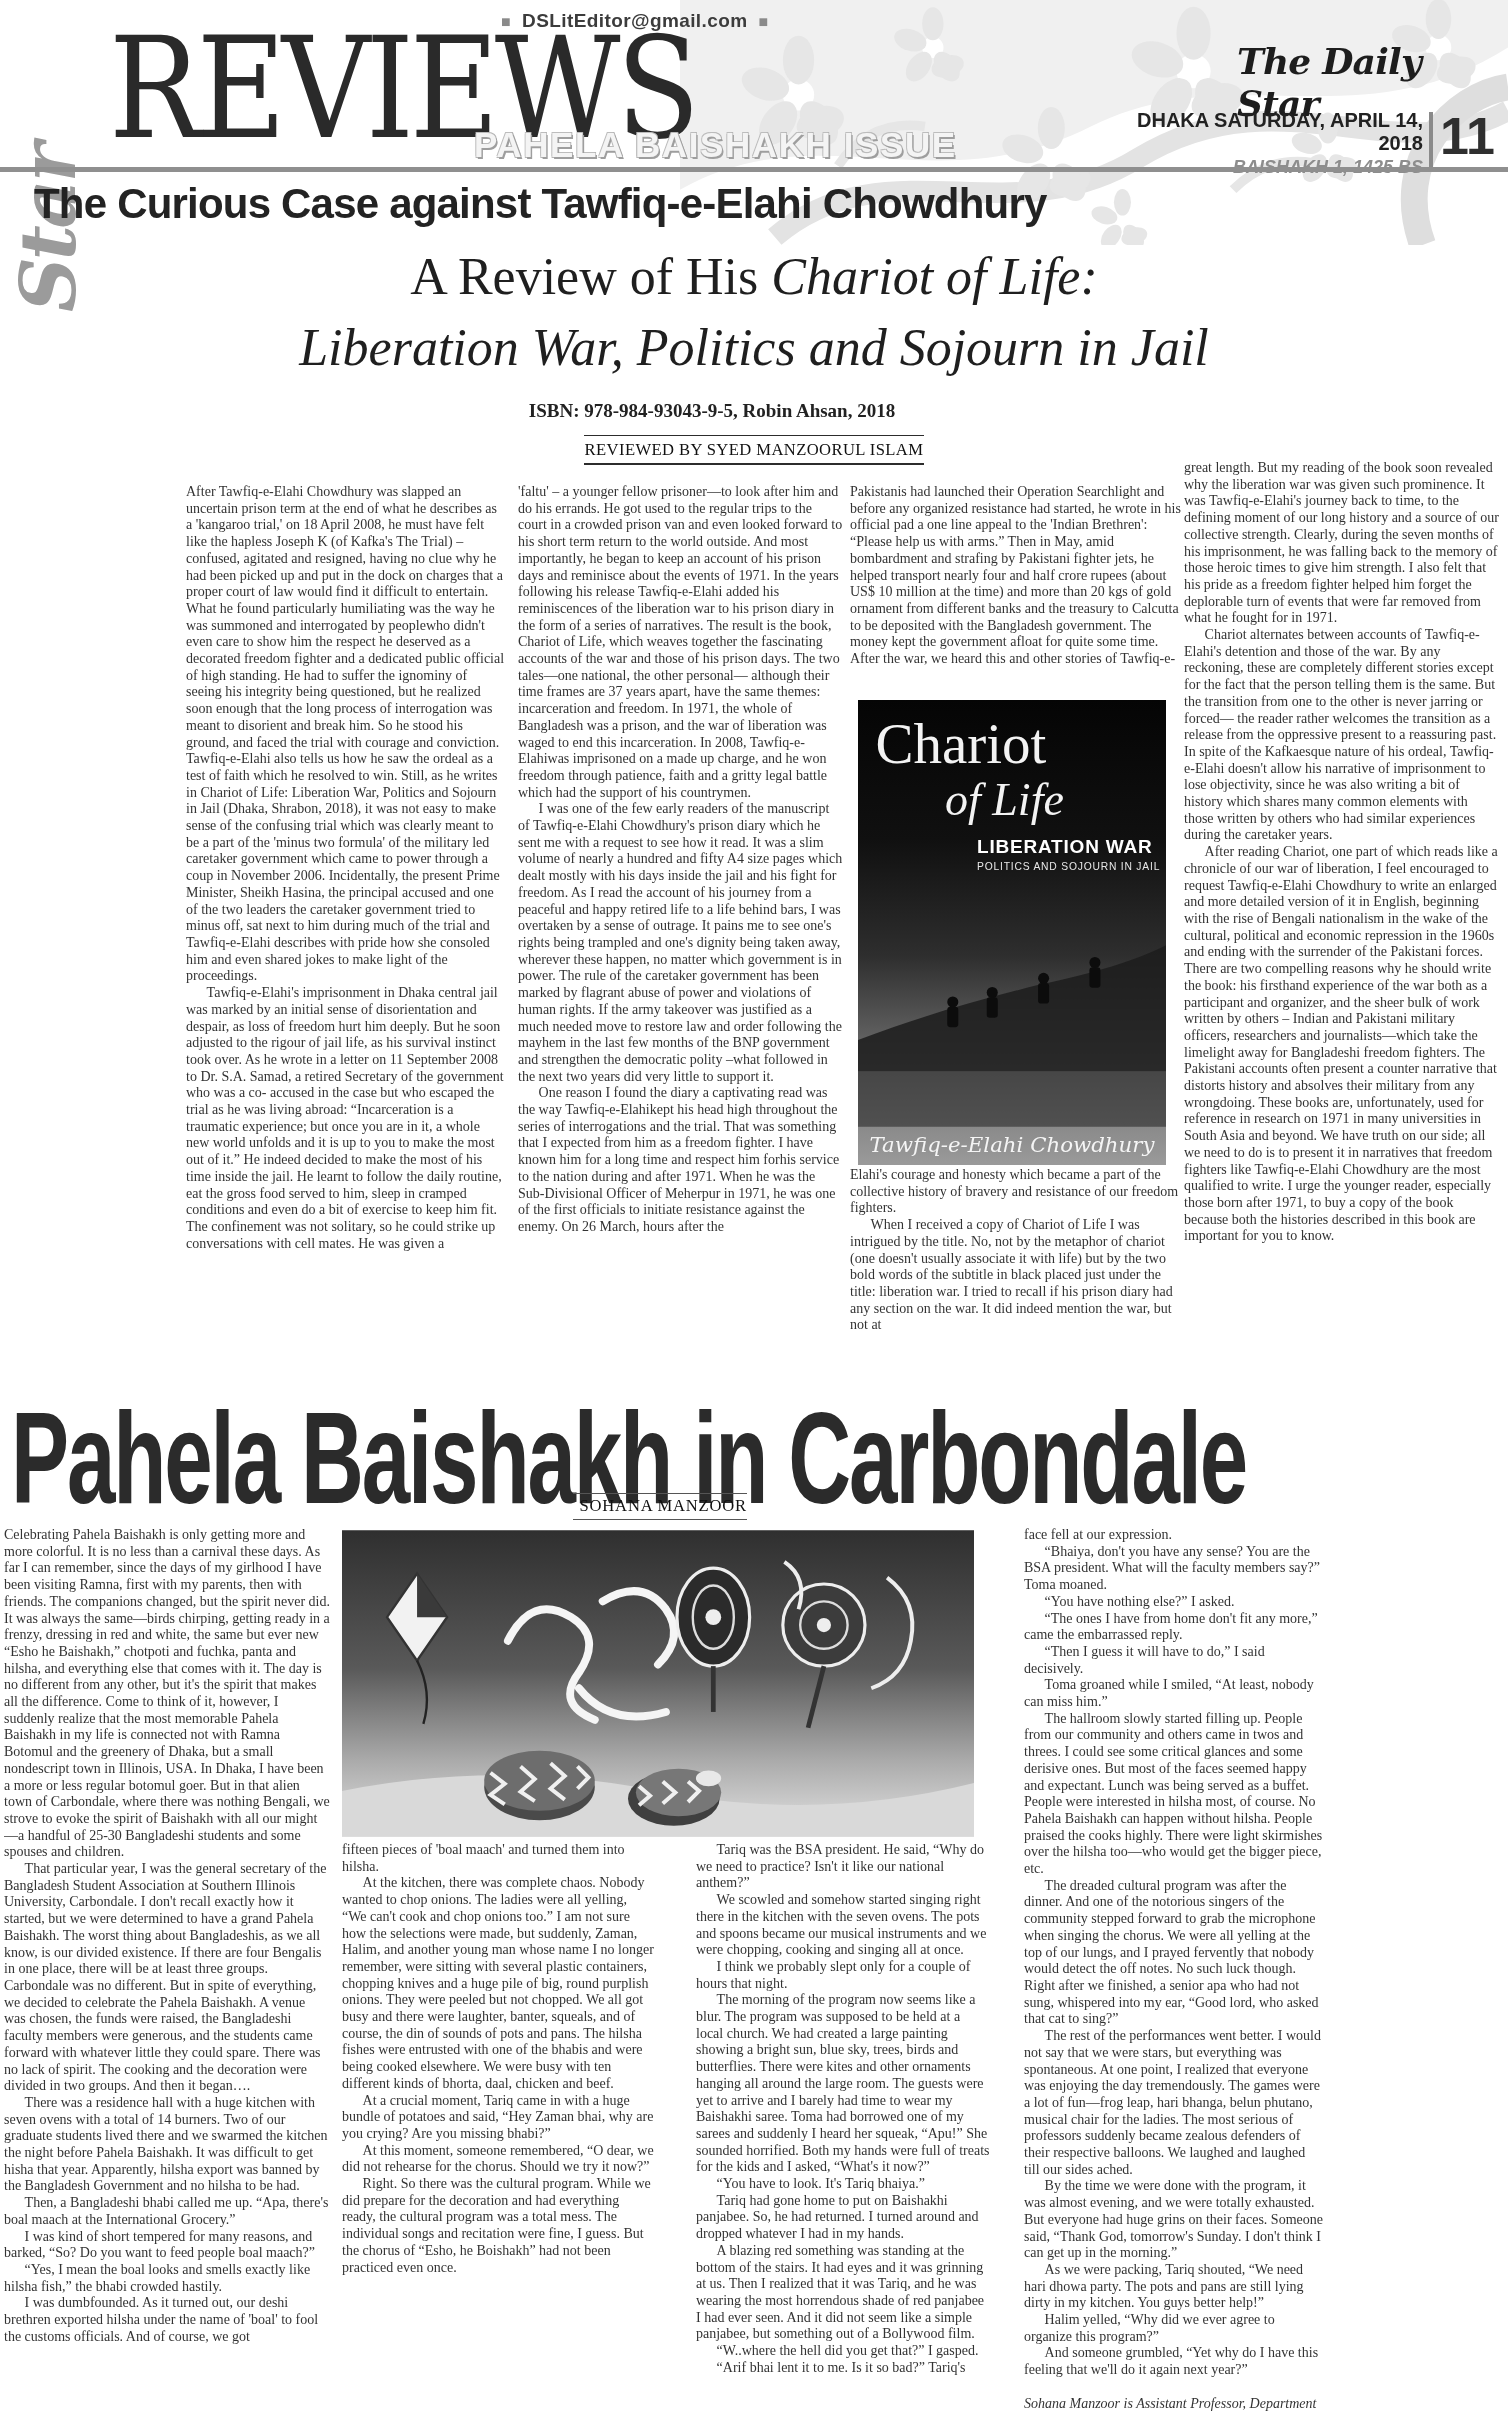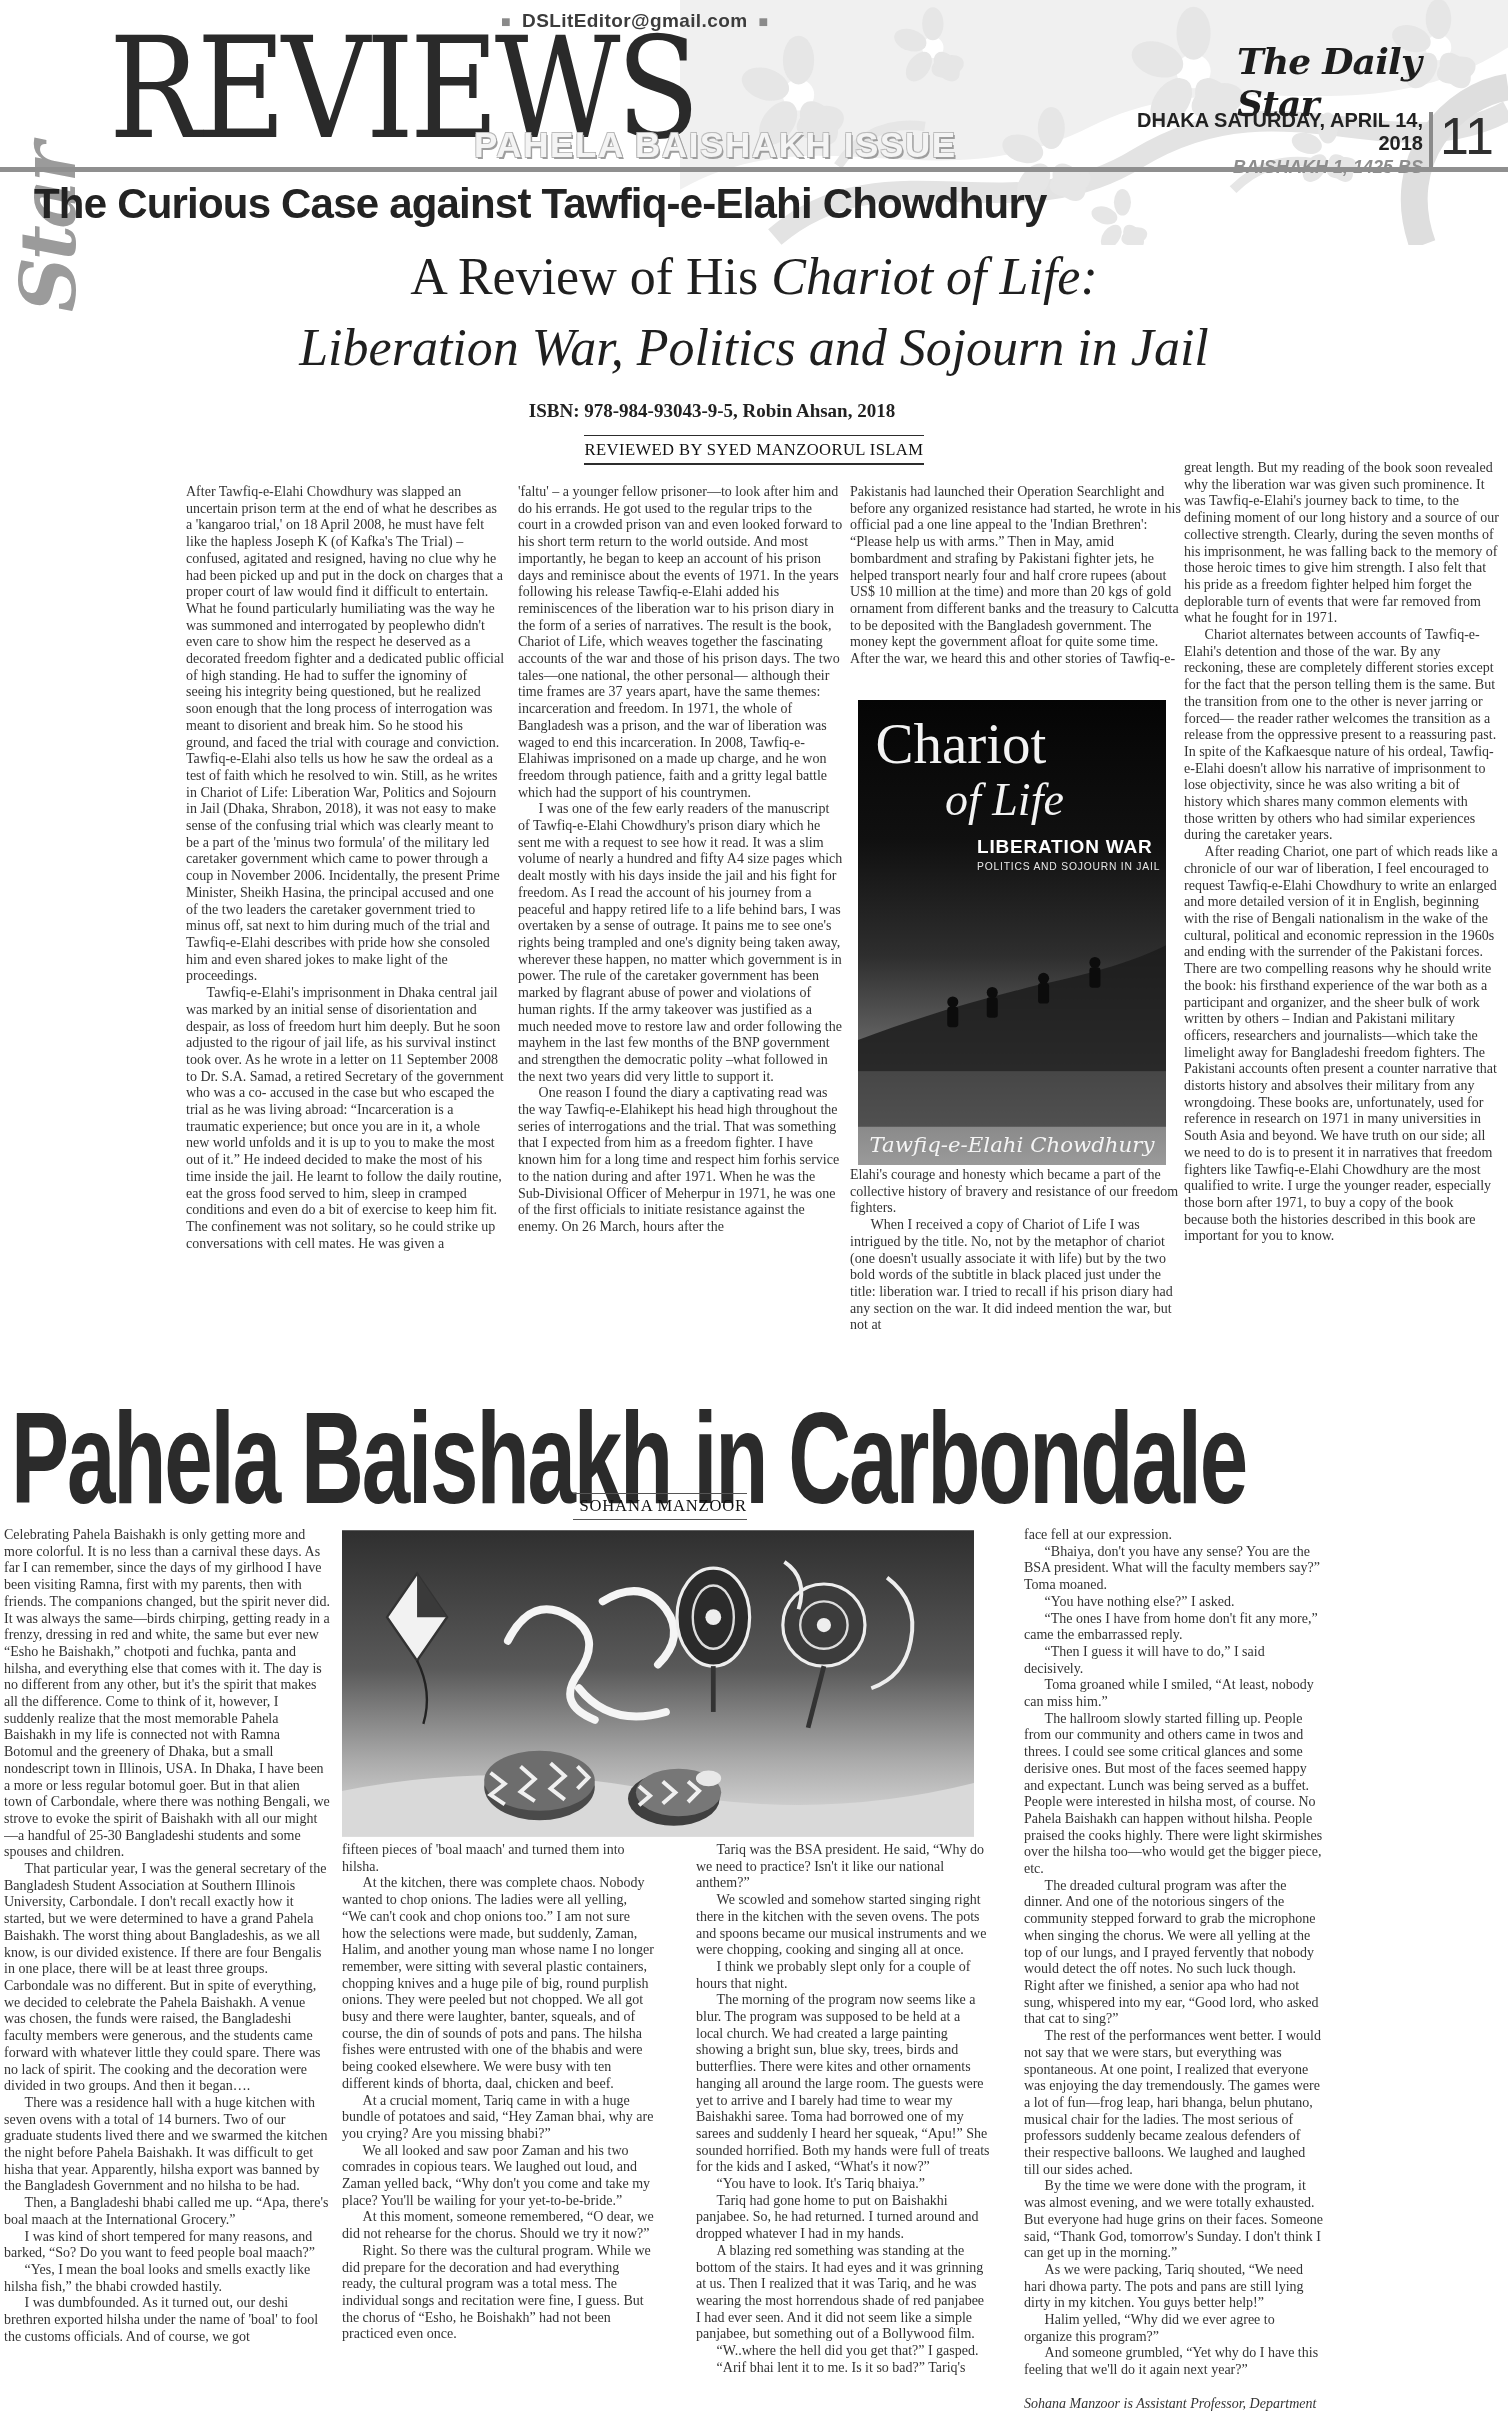--- a/index.html
+++ b/index.html
@@ -19,21 +19,21 @@
   #issue-tag{left:474px;top:125px;font-family:"Liberation Sans",sans-serif;font-weight:bold;
       font-size:35px;letter-spacing:1.6px;color:#f4f4f4;
       text-shadow:1.6px 1.6px 0 #9e9e9e,-0.8px -0.8px 0 #bdbdbd,0.8px -0.8px 0 #b5b5b5,-0.8px 0.8px 0 #b5b5b5;}
   #masthead{left:1237px;top:40px;font-family:"DejaVu Serif",serif;font-weight:bold;font-style:italic;
       font-size:36px;color:#1d1d1d;letter-spacing:-0.8px;}
   #date-block{left:1091px;top:109px;width:332px;text-align:right;
       font-family:"Liberation Sans",sans-serif;}
   #date-line{font-weight:bold;font-size:20px;color:#222;}
   #calendar-line{font-weight:bold;font-style:italic;font-size:18px;color:#8d8d8d;margin-top:1.6px;}
   #pageno-bar{left:1429px;top:112px;width:4px;height:57px;background:#8a8a8a;}
-  #page-number{left:1440px;top:106px;font-family:"Liberation Sans",sans-serif;font-weight:normal;
+  #page-number{left:1440px;top:106px;font-family:"Liberation Sans",sans-serif;font-weight:bold;
       font-size:52px;color:#2f2f2f;}
   #header-rule{left:0;top:167px;width:1508px;height:4.7px;background:#8f8f8f;}
   
   #a1-kicker{left:0;top:180px;width:1508px;text-align:left;font-family:"Liberation Sans",sans-serif;
       font-weight:bold;font-size:42px;color:#232323;letter-spacing:-0.8px;margin-left:34px;}
   #a1-title1{left:0;top:247px;width:1508px;text-align:center;font-size:52px;color:#1f1f1f;}
   #a1-title2{left:0;top:318px;width:1508px;text-align:center;font-size:52px;font-style:italic;color:#1f1f1f;}
   .ser-it{font-style:italic;}
   #a1-isbn{left:0;top:400px;width:1424px;text-align:center;font-weight:bold;font-size:19px;color:#222;}
   #a1-reviewer{left:584px;top:435px;width:340px;text-align:center;font-size:16.6px;color:#111;
@@ -233,21 +233,20 @@
       <p class="ind">There was a residence hall with a huge kitchen with seven ovens with a total of 14 burners. Two of our graduate students lived there and we swarmed the kitchen the night before Pahela Baishakh. It was difficult to get hisha that year. Apparently, hilsha export was banned by the Bangladesh Government and no hilsha to be had.</p>
       <p class="ind">Then, a Bangladeshi bhabi called me up. “Apa, there's boal maach at the International Grocery.”</p>
       <p class="ind">I was kind of short tempered for many reasons, and barked, “So? Do you want to feed people boal maach?”</p>
       <p class="ind">“Yes, I mean the boal looks and smells exactly like hilsha fish,” the bhabi crowded hastily.</p>
       <p class="ind">I was dumbfounded. As it turned out, our deshi brethren exported hilsha under the name of 'boal' to fool the customs officials. And of course, we got</p>
     </div>
   <div id="a2c2" class="abs col">
       <p>fifteen pieces of 'boal maach' and turned them into hilsha.</p>
       <p class="ind">At the kitchen, there was complete chaos. Nobody wanted to chop onions. The ladies were all yelling, “We can't cook and chop onions too.” I am not sure how the selections were made, but suddenly, Zaman, Halim, and another young man whose name I no longer remember, were sitting with several plastic containers, chopping knives and a huge pile of big, round purplish onions. They were peeled but not chopped. We all got busy and there were laughter, banter, squeals, and of course, the din of sounds of pots and pans. The hilsha fishes were entrusted with one of the bhabis and were being cooked elsewhere. We were busy with ten different kinds of bhorta, daal, chicken and beef.</p>
       <p class="ind">At a crucial moment, Tariq came in with a huge bundle of potatoes and said, “Hey Zaman bhai, why are you crying? Are you missing bhabi?”</p>
-      <p class="ind">We all looked and saw poor Zaman and his two comrades in copious tears. We laughed out loud, and Zaman yelled back, “Why don't you come and take my place? You'll be wailing for your yet-to-be-bride.”</p>
       <p class="ind">At this moment, someone remembered, “O dear, we did not rehearse for the chorus. Should we try it now?”</p>
       <p class="ind">Right. So there was the cultural program. While we did prepare for the decoration and had everything ready, the cultural program was a total mess. The individual songs and recitation were fine, I guess. But the chorus of “Esho, he Boishakh” had not been practiced even once.</p>
     </div>
   <div id="a2c3" class="abs col">
       <p class="ind">Tariq was the BSA president. He said, “Why do we need to practice? Isn't it like our national anthem?”</p>
       <p class="ind">We scowled and somehow started singing right there in the kitchen with the seven ovens. The pots and spoons became our musical instruments and we were chopping, cooking and singing all at once.</p>
       <p class="ind">I think we probably slept only for a couple of hours that night.</p>
       <p class="ind">The morning of the program now seems like a blur. The program was supposed to be held at a local church. We had created a large painting showing a bright sun, blue sky, trees, birds and butterflies. There were kites and other ornaments hanging all around the large room. The guests were yet to arrive and I barely had time to wear my Baishakhi saree. Toma had borrowed one of my sarees and suddenly I heard her squeak, “Apu!” She sounded horrified. Both my hands were full of treats for the kids and I asked, “What's it now?”</p>
       <p class="ind">“You have to look. It's Tariq bhaiya.”</p>
       <p class="ind">Tariq had gone home to put on Baishakhi panjabee. So, he had returned. I turned around and dropped whatever I had in my hands.</p>

